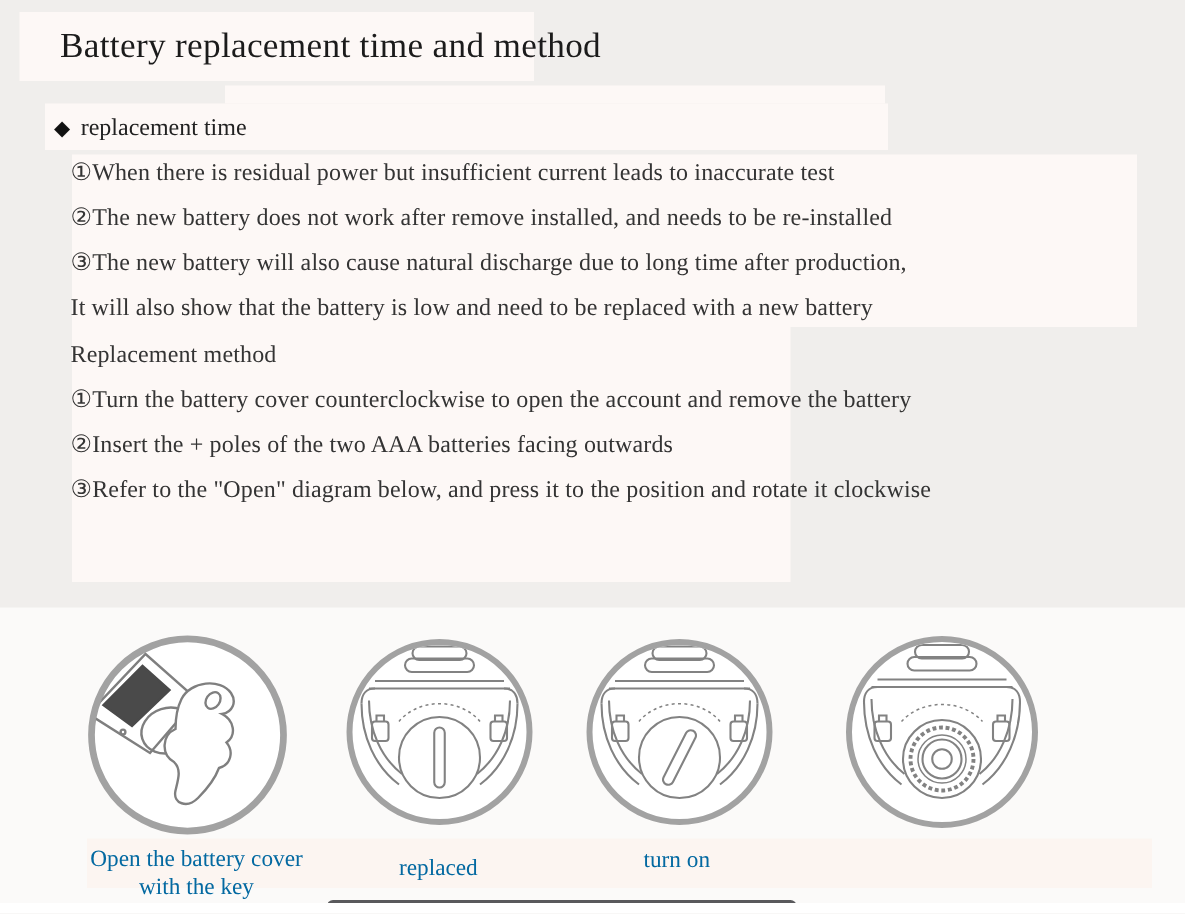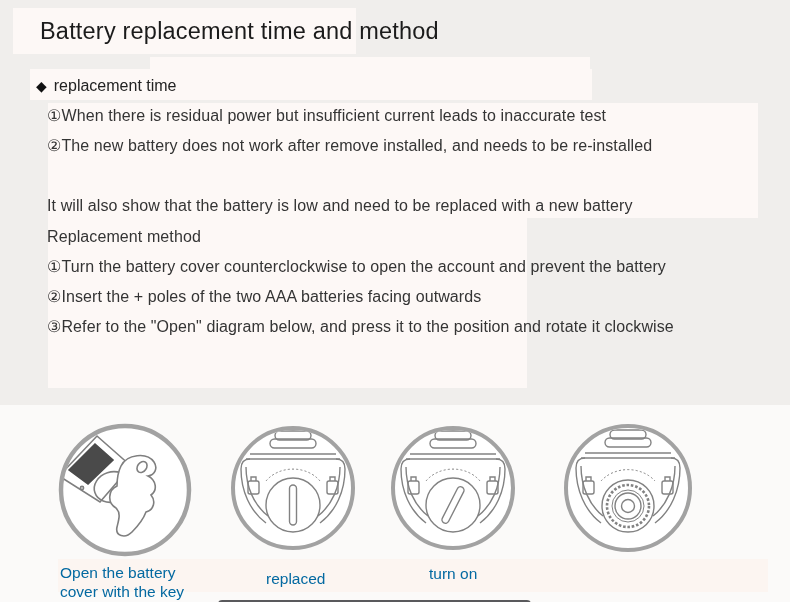--- a/index.html
+++ b/index.html
@@ -1,22 +1,23 @@
 <!DOCTYPE html>
 <html><head>
 <meta charset="utf-8">
 <style>
   html,body{margin:0;padding:0;}
   #page{
     position:relative;
     width:790px;height:602px;
     background:#fbfaf9;
     overflow:hidden;
-    font-family:Liberation Sans, sans-serif;
+    font-family:Liberation Serif, serif;
     color:#2f2f2f;
+    text-align:center;
   }
   .top-bg{position:absolute;left:0;top:0;width:790px;height:405px;background:#f0eeec;}
   .hl{position:absolute;background:#fdf8f6;}
   .band{position:absolute;background:#fcf5f1;}
   .title{
     position:absolute;left:40px;top:18px;
     font-size:23.5px;color:#1b1b1b;letter-spacing:0.2px;white-space:nowrap;
   }
   .bullet-row{position:absolute;left:36px;top:77px;font-size:16px;color:#222;white-space:nowrap;}
   .bullet-row .diamond{font-size:14px;margin-right:7px;color:#111;}
@@ -49,24 +50,25 @@
   <div class="band" style="left:58px;top:559px;width:710px;height:33px;"></div>
 
   <div class="title">Battery replacement time and method</div>
 
   <div class="bullet-row">
     <span class="diamond">◆</span><span>replacement time</span>
   </div>
 
   <div class="line" style="top:106px;">①When there is residual power but insufficient current leads to inaccurate test</div>
   <div class="line" style="top:136px;">②The new battery does not work after remove installed, and needs to be re-installed</div>
+  <div class="line" style="top:166px;">③The new battery will also cause natural discharge due to long time after production,</div>
   <div class="line" style="top:196px;">It will also show that the battery is low and need to be replaced with a new battery</div>
 
   <div class="line" style="top:227px;">Replacement method</div>
-  <div class="line" style="top:257px;">①Turn the battery cover counterclockwise to open the account and prevent the battery</div>
+  <div class="line" style="top:257px;">①Turn the battery cover counterclockwise to open the account and remove the battery</div>
   <div class="line" style="top:287px;">②Insert the + poles of the two AAA batteries facing outwards</div>
   <div class="line" style="top:317px;">③Refer to the "Open" diagram below, and press it to the position and rotate it clockwise</div>
 
   <svg class="diagram" style="left:55px;top:420px;" width="140" height="140" viewBox="0 0 140 140">
     <defs>
         <clipPath id="c1">
           <circle cx="70" cy="70" r="62"></circle>
         </clipPath>
       </defs>
     <circle cx="70" cy="70" r="64" fill="#ffffff" stroke="#a2a2a2" stroke-width="4.5"></circle>

